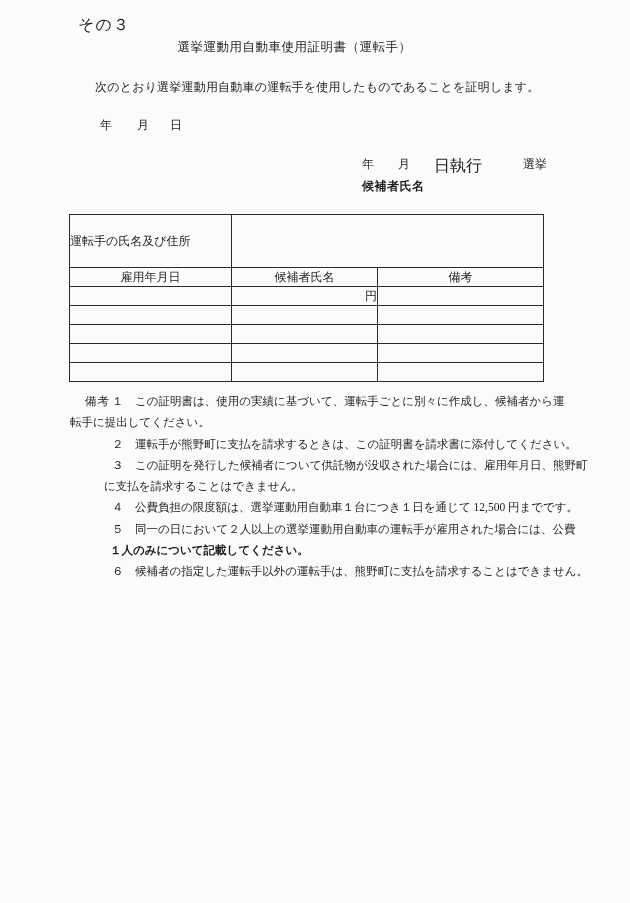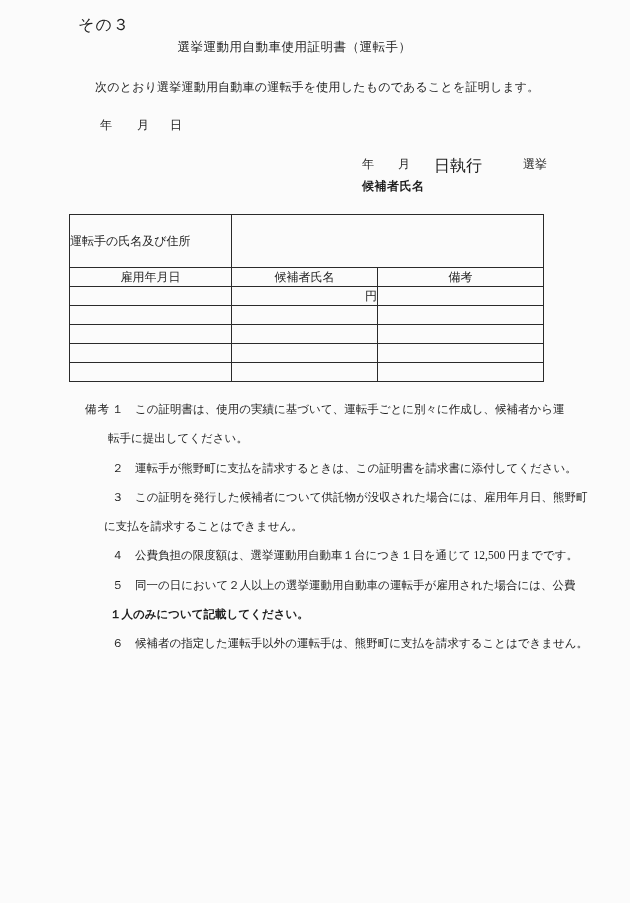--- a/index.html
+++ b/index.html
@@ -40,24 +40,24 @@
   }
   col.c1{width:162px;}col.c2{width:146px;}col.c3{width:166px;}
   tr.r-name{height:53px;}
   tr.r-std{height:19px;}
   td.name-label{padding-left:9px;text-align:left;}
   th.hdr{text-align:center;font-family:Liberation Mono, monospace;}
   td.yen{text-align:right;padding-right:6px;}
 
   .notes{position:absolute;left:0;top:391px;width:630px;font-size:11.5px;}
   .note-line{position:relative;height:21.3px;line-height:21.3px;white-space:nowrap;}
-  .nl-text{padding-left:135px;display:block;margin-top:8px;}
+  .nl-text{padding-left:135px;display:block;}
   .note-label{position:absolute;left:85px;letter-spacing:1px;}
   .note-num{position:absolute;left:112px;}
-  .cont-a .nl-text{padding-left:108px;}
+  .cont-a .nl-text{padding-left:70px;}
   .cont-b .nl-text{padding-left:104px;}
   .cont-c .nl-text{padding-left:106px;}
   .cont-d .nl-text{padding-left:110px;font-weight:bold;}
 </style>
 </head>
 <body>
 
 <div class="abs form-tag">その３</div>
 
 <div class="abs doc-title">選挙運動用自動車使用証明書（運転手）</div>

